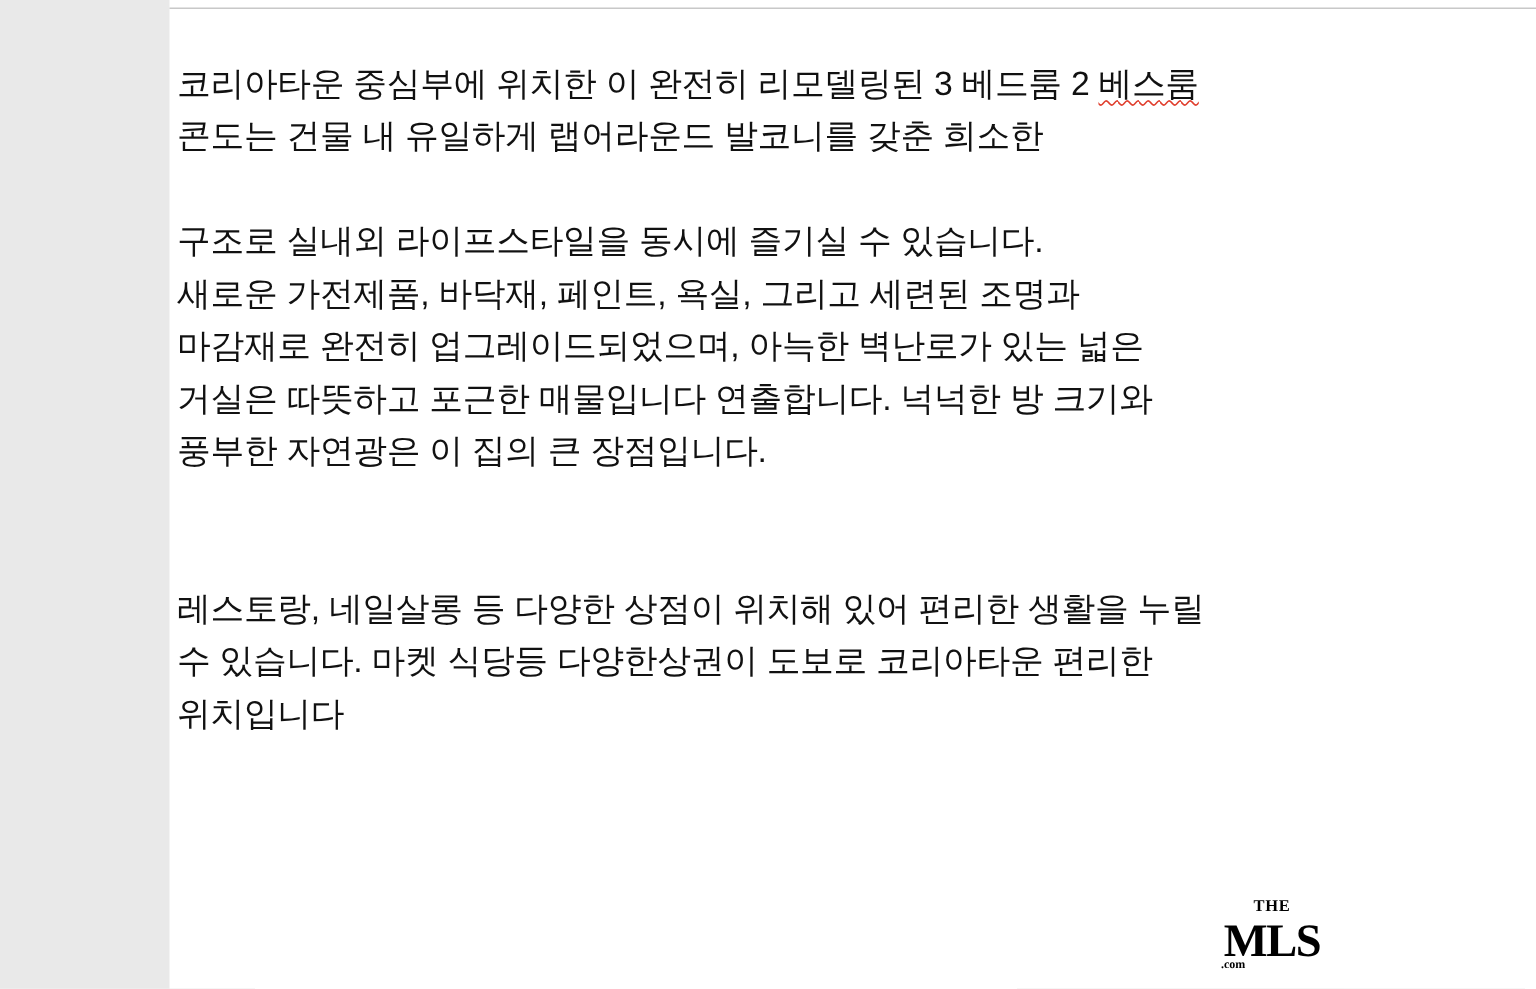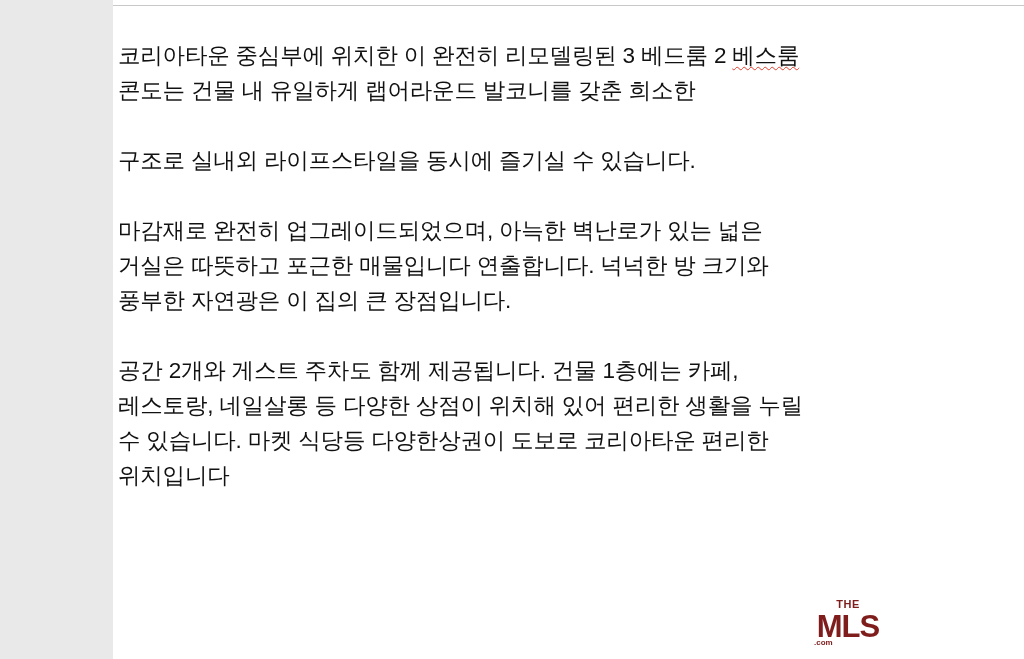--- a/index.html
+++ b/index.html
@@ -71,23 +71,24 @@
   }
 
   
   .logo {
     position: absolute;
     right: 14px;
     bottom: 8px;
     width: 68px;
     height: 52px;
     text-align: center;
-    color: #7f1d1d;
+    color: #000000;
     line-height: 1;
     user-select: none;
+    font-family: Liberation Serif, serif;
   }
   .logo .the {
     display: block;
     font-size: 11px;
     font-weight: bold;
     letter-spacing: 0.5px;
     margin-bottom: 1px;
   }
   .logo .mls {
     display: block;
@@ -109,23 +110,23 @@
 
 <div class="page">
 
   <div class="sheet"></div>
   <div class="sheet-top-rule"></div>
 
   <div class="doc-body">
 
     <p class="para"><span>코리아타운 중심부에 위치한 이 완전히 리모델링된 3 베드룸 2 <span class="squiggle">베스룸</span></span><br><span>콘도는 건물 내 유일하게 랩어라운드 발코니를 갖춘 희소한</span><br><br><span>구조로 실내외 라이프스타일을 동시에 즐기실 수 있습니다.</span></p>
 
-    <p class="para"><br><span>마감재로 완전히 업그레이드되었으며, 아늑한 벽난로가 있는 넓은</span><br><span>거실은 따뜻하고 포근한 매물입니다 연출합니다. 넉넉한 방 크기와</span><br><span>풍부한 자연광은 이 집의 큰 장점입니다.</span></p>
+    <p class="para"><span>새로운 가전제품, 바닥재, 페인트, 욕실, 그리고 세련된 조명과</span><br><span>마감재로 완전히 업그레이드되었으며, 아늑한 벽난로가 있는 넓은</span><br><span>거실은 따뜻하고 포근한 매물입니다 연출합니다. 넉넉한 방 크기와</span><br><span>풍부한 자연광은 이 집의 큰 장점입니다.</span></p>
 
-    <p class="para"><br><span>공간 2개와 게스트 주차도 함께 제공됩니다. 건물 1층에는 카페,</span><br><span>레스토랑, 네일살롱 등 다양한 상점이 위치해 있어 편리한 생활을 누릴</span><br><span>수 있습니다. 마켓 식당등 다양한상권이 도보로 코리아타운 편리한</span><br><span>위치입니다</span></p>
+    <p class="para"><br><br><span>레스토랑, 네일살롱 등 다양한 상점이 위치해 있어 편리한 생활을 누릴</span><br><span>수 있습니다. 마켓 식당등 다양한상권이 도보로 코리아타운 편리한</span><br><span>위치입니다</span></p>
 
     <p class="para"><br></p>
 
   </div>
 
   <div class="logo">
     <span class="the">THE</span>
     <span class="mls">MLS</span>
     <span class="dotcom">.com</span>
   </div>

